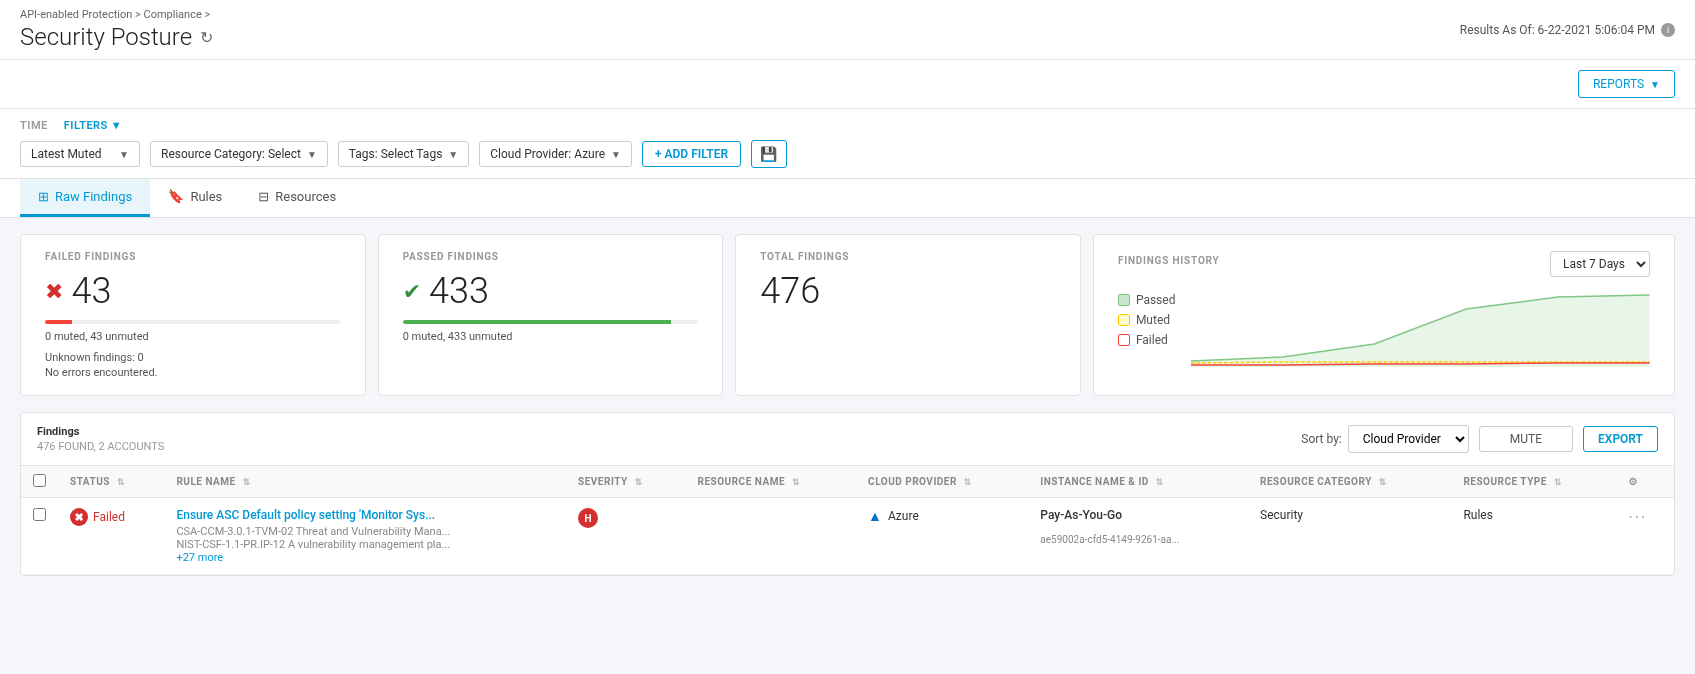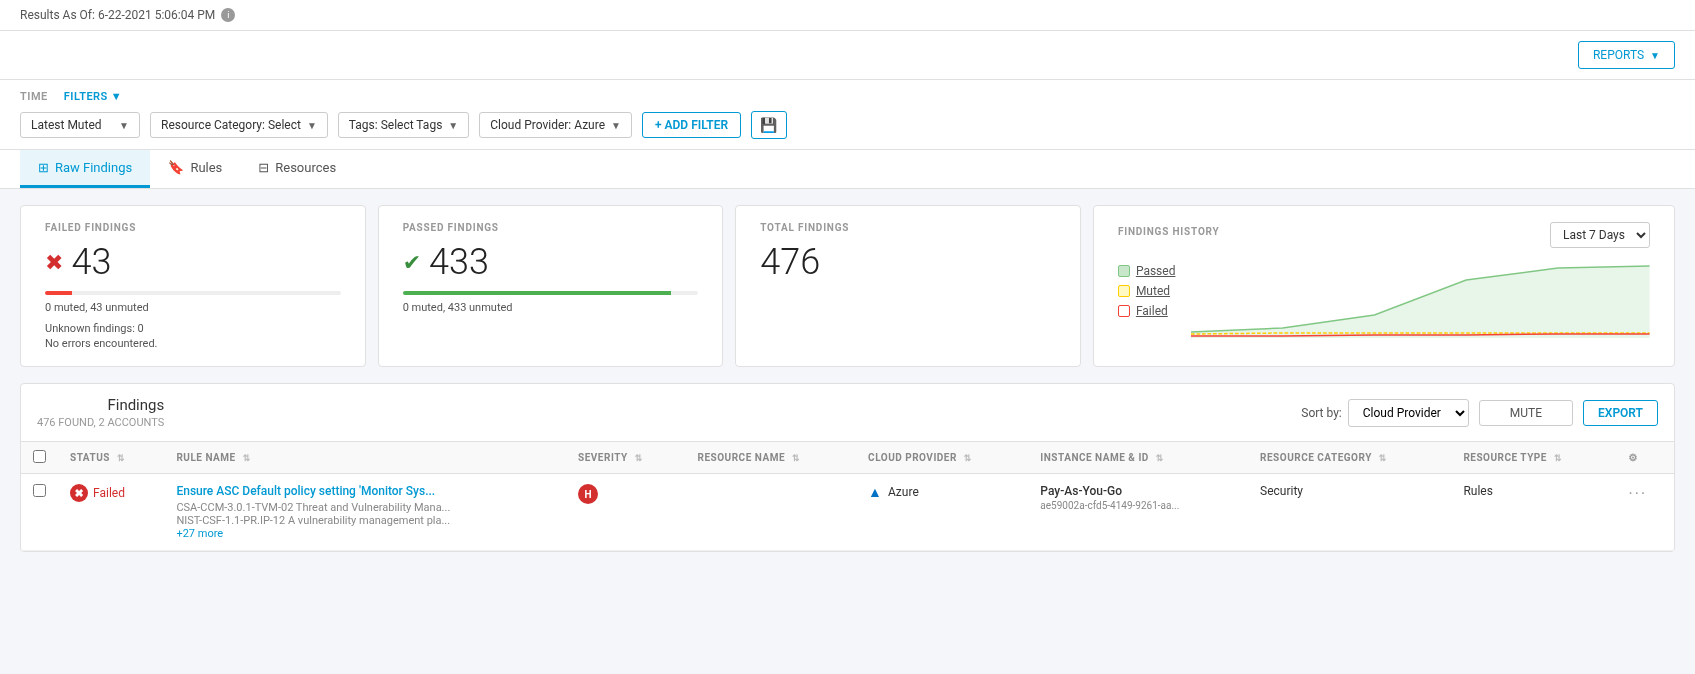--- a/index.html
+++ b/index.html
@@ -43,32 +43,32 @@
     .metric-number { font-size: 36px; font-weight: 300; color: #222; }
     .metric-sub { font-size: 11px; color: #555; margin-top: 4px; }
     .metric-sub2 { font-size: 11px; color: #555; margin-top: 2px; }
     .progress-bar { height: 4px; border-radius: 2px; margin-top: 8px; }
     .progress-bar.fail { background: linear-gradient(to right, #f44336 calc(43/476*100%), #eee 0); }
     .progress-bar.pass { background: linear-gradient(to right, #4caf50 calc(433/476*100%), #eee 0); }
 
     .history-header { display: flex; justify-content: space-between; align-items: center; margin-bottom: 12px; }
     .history-select { border: 1px solid #ccc; border-radius: 3px; padding: 4px 8px; font-size: 12px; color: #333; background: #fff; cursor: pointer; }
     .legend { display: flex; flex-direction: column; gap: 6px; margin-top: 4px; }
-    .legend-item { display: flex; align-items: center; gap: 6px; font-size: 12px; color: #555; text-decoration: underline; }
+    .legend-item { display: flex; align-items: center; gap: 6px; font-size: 12px; color: #555; }
     .legend-box { width: 12px; height: 12px; border-radius: 2px; border: 1px solid #ccc; }
     .legend-box.passed { background: #c8e6c9; border-color: #81c784; }
     .legend-box.muted { background: #fff9c4; border-color: #ffcc02; }
     .legend-box.failed { background: #fff; border-color: #f44336; }
 
     .history-chart-area { position: relative; height: 80px; flex: 1; margin-left: 16px; }
     .history-content { display: flex; }
 
     .findings-section { background: #fff; border: 1px solid #e0e0e0; border-radius: 4px; }
     .findings-header { padding: 12px 16px; border-bottom: 1px solid #e0e0e0; display: flex; align-items: center; justify-content: space-between; }
-    .findings-title { font-size: 15px; font-weight: 400; color: #333; text-align: right; }
+    .findings-title { font-size: 11px; font-weight: 700; color: #333; }
     .findings-sub { font-size: 11px; color: #999; margin-top: 2px; }
     .findings-actions { display: flex; align-items: center; gap: 10px; }
     .sort-by { font-size: 12px; color: #555; display: flex; align-items: center; gap: 6px; }
     .sort-select { border: 1px solid #ccc; border-radius: 3px; padding: 5px 10px; font-size: 12px; background: #fff; cursor: pointer; }
     .mute-btn { border: 1px solid #ccc; color: #555; background: #fff; padding: 5px 30px; border-radius: 3px; cursor: pointer; font-size: 12px; }
     .export-btn { border: 1px solid #0099d3; color: #0099d3; background: #fff; padding: 5px 14px; border-radius: 3px; cursor: pointer; font-size: 12px; font-weight: 600; }
 
     .table-container { overflow-x: auto; }
     table { width: 100%; border-collapse: collapse; }
     thead th { background: #f9f9f9; border-bottom: 1px solid #e0e0e0; padding: 8px 12px; text-align: left; font-size: 10px; font-weight: 700; color: #888; letter-spacing: 0.5px; text-transform: uppercase; white-space: nowrap; }
@@ -76,31 +76,38 @@
     tbody td { padding: 10px 12px; border-bottom: 1px solid #f0f0f0; font-size: 12px; color: #333; vertical-align: top; }
     .checkbox-col { width: 30px; }
     .status-failed { color: #d32f2f; display: flex; align-items: center; gap: 5px; font-size: 12px; }
     .fail-circle { width: 18px; height: 18px; border-radius: 50%; background: #d32f2f; color: #fff; display: inline-flex; align-items: center; justify-content: center; font-size: 11px; font-weight: 700; }
     .rule-name { font-size: 12px; color: #0099d3; font-weight: 500; margin-bottom: 3px; }
     .rule-sub { font-size: 11px; color: #888; }
     .more-link { color: #0099d3; font-size: 11px; cursor: pointer; }
     .severity-dot { width: 20px; height: 20px; border-radius: 50%; background: #d32f2f; color: #fff; display: inline-flex; align-items: center; justify-content: center; font-size: 10px; font-weight: 700; }
     .cloud-provider-cell { display: flex; align-items: center; gap: 6px; }
     .azure-icon { color: #0072c6; font-size: 14px; }
-    .instance-name { font-size: 12px; font-weight: 500; margin-bottom: 2px; }
+    .instance-name { font-size: 12px; font-weight: 500; margin-bottom: 12px; }
     .instance-id { font-size: 10px; color: #888; }
     .settings-icon { color: #999; cursor: pointer; }
     .more-dots { color: #999; cursor: pointer; font-size: 16px; letter-spacing: 2px; }
 
     .findings-header-top { display: flex; align-items: flex-start; }
   </style>
 </head>
 <body>
 
 <div class="top-bar">
+  <div>
+    <div class="breadcrumb">API-enabled Protection &gt; Compliance &gt;</div>
+    <div class="page-title">
+      <span>Security Posture</span>
+      <span class="refresh-icon">↻</span>
+    </div>
+  </div>
   <div style="display:flex;align-items:center;gap:6px;">
     <span class="results-as-of">Results As Of: 6-22-2021 5:06:04 PM</span>
     <span class="info-icon">i</span>
   </div>
 </div>
 
 <div class="toolbar">
   <button class="reports-btn">
     <span>REPORTS</span>
     <span class="chevron">▼</span>

